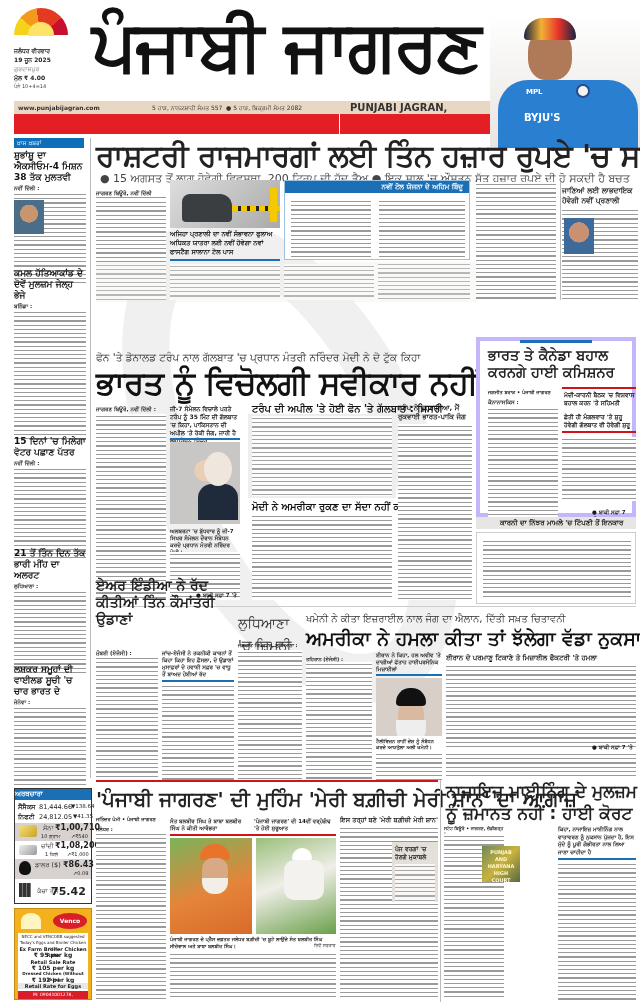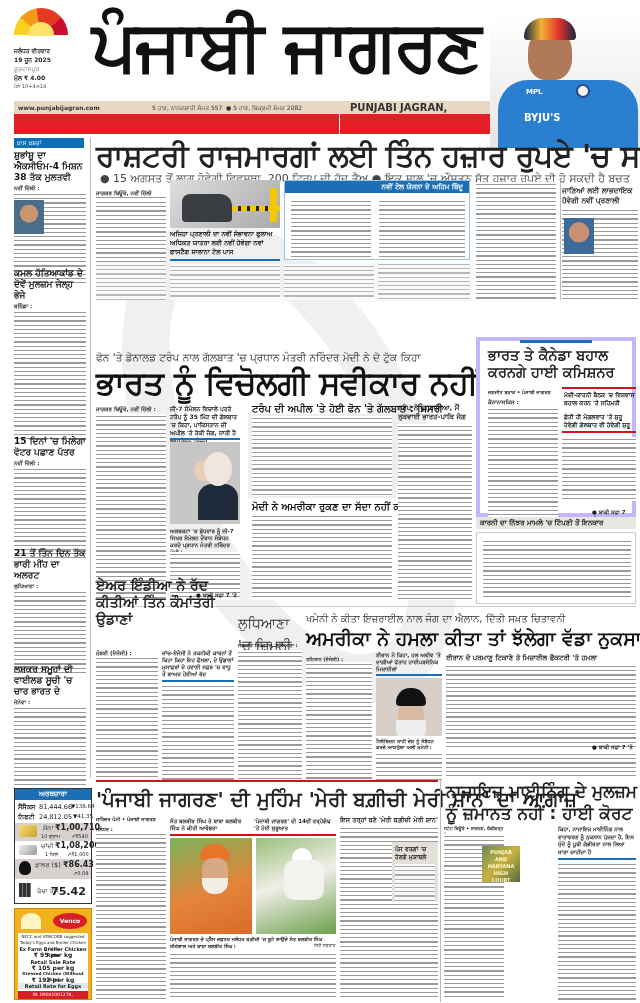--- a/index.html
+++ b/index.html
@@ -41,32 +41,32 @@
 .barrier{position:absolute;left:62px;top:26px;width:50px;height:5px;background:repeating-linear-gradient(90deg,#f5c800 0 6px,#222 6px 9px)}
 .pole{position:absolute;left:100px;top:8px;width:7px;height:34px;background:#f5c800}
 .caption{font-size:6.5px;line-height:9px;font-weight:bold;color:#111}
 .kicker{left:96px;top:351px;font-size:10.5px;line-height:13px;color:#333;white-space:nowrap}
 .head2{left:96px;top:363px;font-size:32px;line-height:40px;font-weight:900;color:#111;white-space:nowrap;letter-spacing:-0.5px}
 .canada{left:476px;top:337px;width:160px;height:180px;border:4px solid #c4b5fd;background:#fff}
 .canada .topbar{position:absolute;left:40px;top:-1px;width:72px;height:3px;background:#1a6fb5}
 .canada h2{position:absolute;left:8px;top:6px;font-size:14.5px;line-height:17px;font-weight:bold;color:#222}
 .redline{background:#d0141b;height:2px}
 .bull{font-size:6px;font-weight:bold;line-height:8px;color:#111}
-.carney{left:476px;top:517px;width:160px;height:12px;background:#e8e6e2;font-size:7px;font-weight:bold;line-height:12px;padding-left:4px;color:#111}
+.carney{left:476px;top:517px;width:160px;height:12px;background:#e8e6e2;font-size:7px;font-weight:bold;line-height:12px;padding-left:24px;color:#111}
 .trump-head{font-size:10px;font-weight:bold;line-height:10px;color:#111;white-space:nowrap}
 .modi-photo{background:radial-gradient(circle at 50% 35%,#e9cfb6 0 16%,#c9c7c5 17% 100%)}
 .modi-body{position:absolute;left:28px;top:42px;width:40px;height:36px;background:#1f2a3a;border-radius:14px 14px 0 0}
 .modi-head{position:absolute;left:34px;top:10px;width:28px;height:34px;border-radius:50%;background:#efe6de}
 .h3big{font-size:16px;line-height:20px;font-weight:bold;color:#111;white-space:nowrap}
 .khamenei{background:#d8cfc8}
 .kh-turban{position:absolute;left:20px;top:10px;width:30px;height:18px;border-radius:15px 15px 4px 4px;background:#111}
 .kh-face{position:absolute;left:22px;top:24px;width:26px;height:28px;border-radius:40%;background:#d9b9a0}
 .kh-beard{position:absolute;left:20px;top:42px;width:30px;height:24px;border-radius:0 0 15px 15px;background:#eee}
 .market{left:14px;top:788px;width:78px;height:116px;border:1px solid #333;background:#fff}
-.market .mh{background:#1a6fb5;color:#fff;font-size:7px;font-weight:bold;text-align:center;line-height:11px}
+.market .mh{background:#1a6fb5;color:#fff;font-size:7px;font-weight:bold;text-align:left;line-height:11px}
 .mrow{position:absolute;font-size:6.5px;color:#222;white-space:nowrap}
 .gold-bg{position:absolute;left:0;width:76px;height:18px;background:#d7d2cf}
 .ad{left:14px;top:908px;width:78px;height:92px;background:#f3b11e;border:1px solid #c58a10}
 .ad .white{position:absolute;left:3px;top:24px;width:70px;height:58px;background:#fff}
 .ad .venc{position:absolute;left:38px;top:4px;width:34px;height:16px;border-radius:50%;background:#d81e28;color:#fff;font-size:6px;font-weight:bold;text-align:center;line-height:16px}
 .ad .foot{position:absolute;left:3px;top:82px;width:70px;height:8px;background:#d81e28;color:#fff;font-size:4.5px;line-height:8px;text-align:center}
 .adl{position:absolute;left:0;width:70px;text-align:center;font-size:5px;line-height:6px;color:#222;font-weight:bold}
 .bighead-bottom{left:96px;top:786px;font-size:20px;line-height:26px;font-weight:bold;color:#222;white-space:nowrap}
 .mining{left:446px;top:780px;font-size:17px;line-height:22px;font-weight:bold;color:#222}
 .photo-tree1{background:linear-gradient(160deg,#7bb35a,#e5843a 55%,#d86b2a)}

